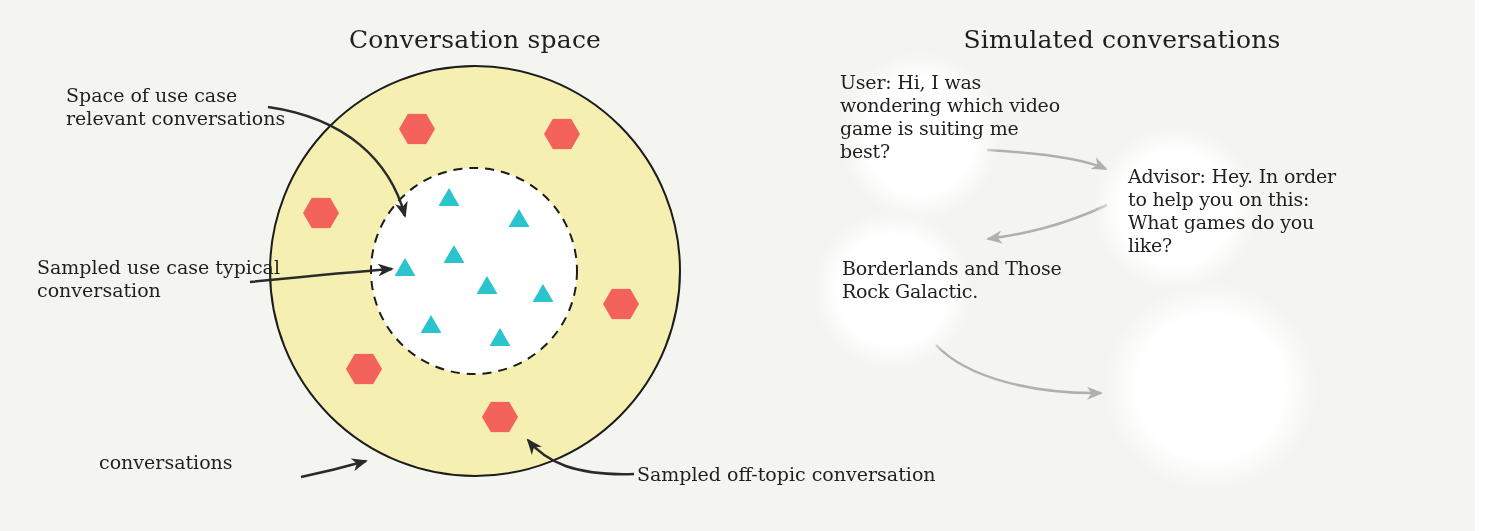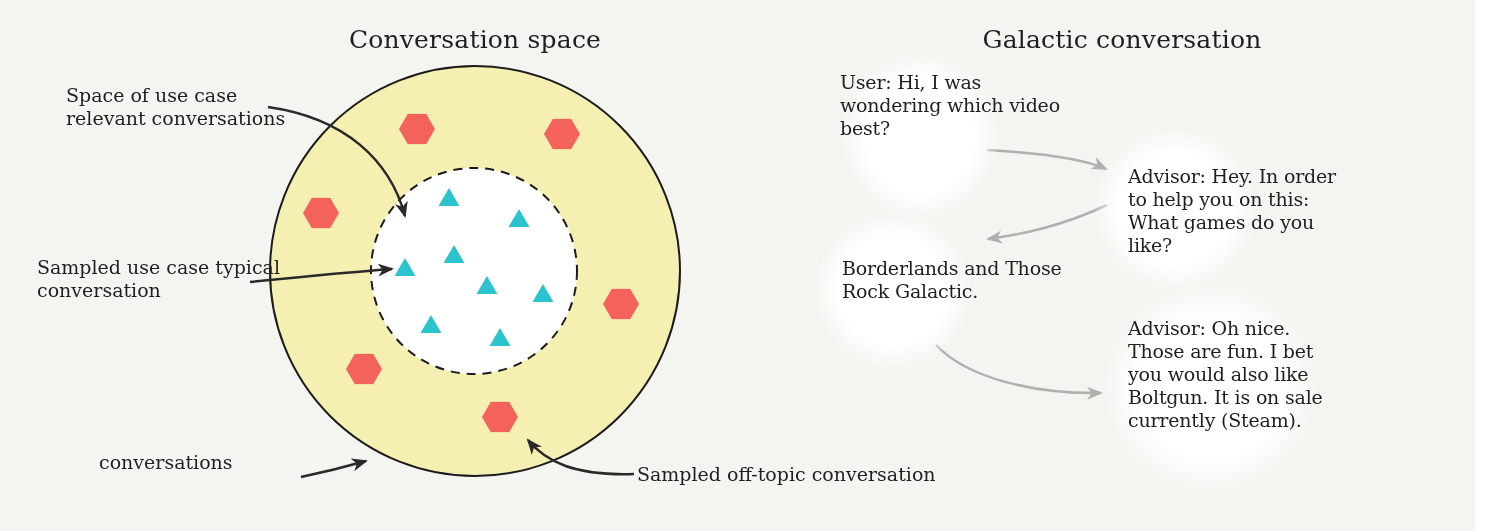--- a/index.html
+++ b/index.html
@@ -72,21 +72,21 @@
   #bubble-text-1 { left: 1128px; top: 165px; }
   #bubble-text-2 { left: 842px;  top: 257px; }
   #bubble-text-3 { left: 1128px; top: 317px; }
 </style>
 </head>
 <body>
 
 <div id="canvas">
 
   <div class="title" id="title-left">Conversation space</div>
-  <div class="title" id="title-right">Galactic conversation</div>
+  <div class="title" id="title-right">Simulated conversations</div>
 
   <svg id="diagram-svg" viewBox="0 0 1500 531" xmlns="http://www.w3.org/2000/svg">
     <defs>
       <marker id="ah-dark" markerUnits="userSpaceOnUse" markerWidth="17" markerHeight="13" refX="14" refY="6.5" orient="auto">
         <path d="M0,0 L16,6.5 L0,13 L4.5,6.5 Z" fill="#2a2a2a"></path>
       </marker>
       <marker id="ah-gray" markerUnits="userSpaceOnUse" markerWidth="17" markerHeight="13" refX="14" refY="6.5" orient="auto">
         <path d="M0,0 L16,6.5 L0,13 L4.5,6.5 Z" fill="#b0b0b0"></path>
       </marker>
     </defs>
@@ -137,33 +137,27 @@
   </div>
 
   <div class="bubble" id="bubble-0"></div>
   <div class="bubble" id="bubble-1"></div>
   <div class="bubble" id="bubble-2"></div>
   <div class="bubble" id="bubble-3"></div>
 
   <div class="bubble-text" id="bubble-text-0">
     <div>User: Hi, I was</div>
     <div>wondering which video</div>
+    <div>game is suiting me</div>
     <div>best?</div>
   </div>
   <div class="bubble-text" id="bubble-text-1">
     <div>Advisor: Hey. In order</div>
     <div>to help you on this:</div>
     <div>What games do you</div>
     <div>like?</div>
   </div>
   <div class="bubble-text" id="bubble-text-2">
     <div>Borderlands and Those</div>
     <div>Rock Galactic.</div>
   </div>
-  <div class="bubble-text" id="bubble-text-3">
-    <div>Advisor: Oh nice.</div>
-    <div>Those are fun. I bet</div>
-    <div>you would also like</div>
-    <div>Boltgun. It is on sale</div>
-    <div>currently (Steam).</div>
-  </div>
 
 </div>
 
 </body></html>

